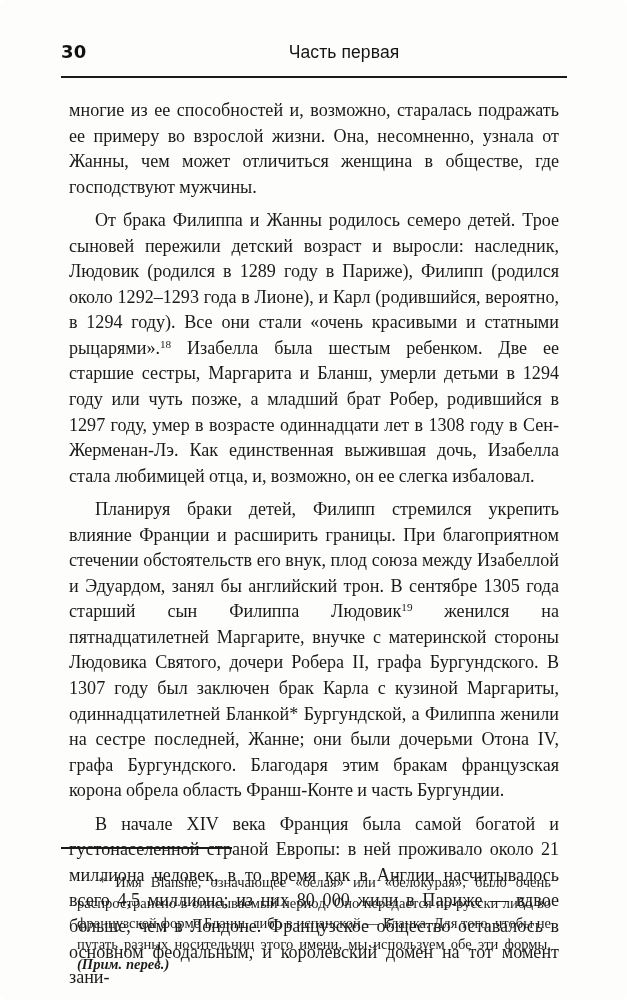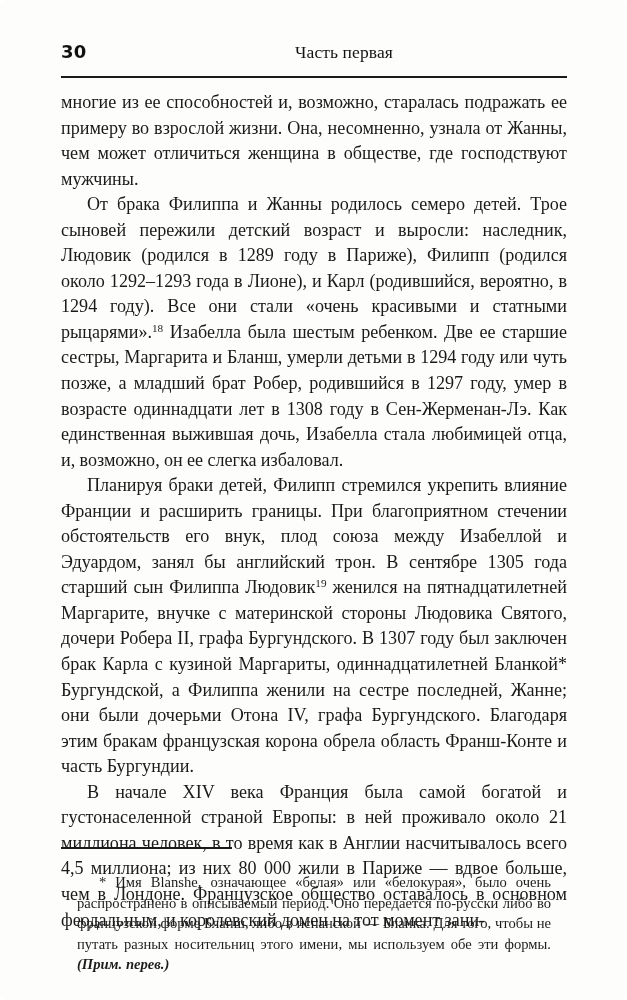--- a/index.html
+++ b/index.html
@@ -31,21 +31,21 @@
   .folio {
     font-family: "DejaVu Sans", "Liberation Sans", sans-serif;
     font-size: 18px;
     font-weight: 700;
     line-height: 1;
     color: #111;
     letter-spacing: 0.2px;
     width: 120px;
   }
   .head-title {
-    font-family: Liberation Serif, serif;
+    font-family: Liberation Sans, sans-serif;
     font-size: 17.5px;
     font-weight: 400;
     color: #141414;
     flex: 1;
     text-align: center;
     margin-left: -60px;
     letter-spacing: 0.1px;
   }
   .head-rule {
     position: absolute;
@@ -57,21 +57,21 @@
   }
 
   
   .body-block {
     position: absolute;
     left: 61px;
     top: 90px;
     width: 506px;
   }
   .body-block p {
-    margin: 0;
+    margin: 8px;
     font-size: 18.1px;
     line-height: 25.55px;
     text-align: justify;
     text-justify: inter-word;
     text-indent: 26px;
     hyphens: manual;
     word-spacing: -0.2px;
   }
   .body-block p.first {
     text-indent: 0;

